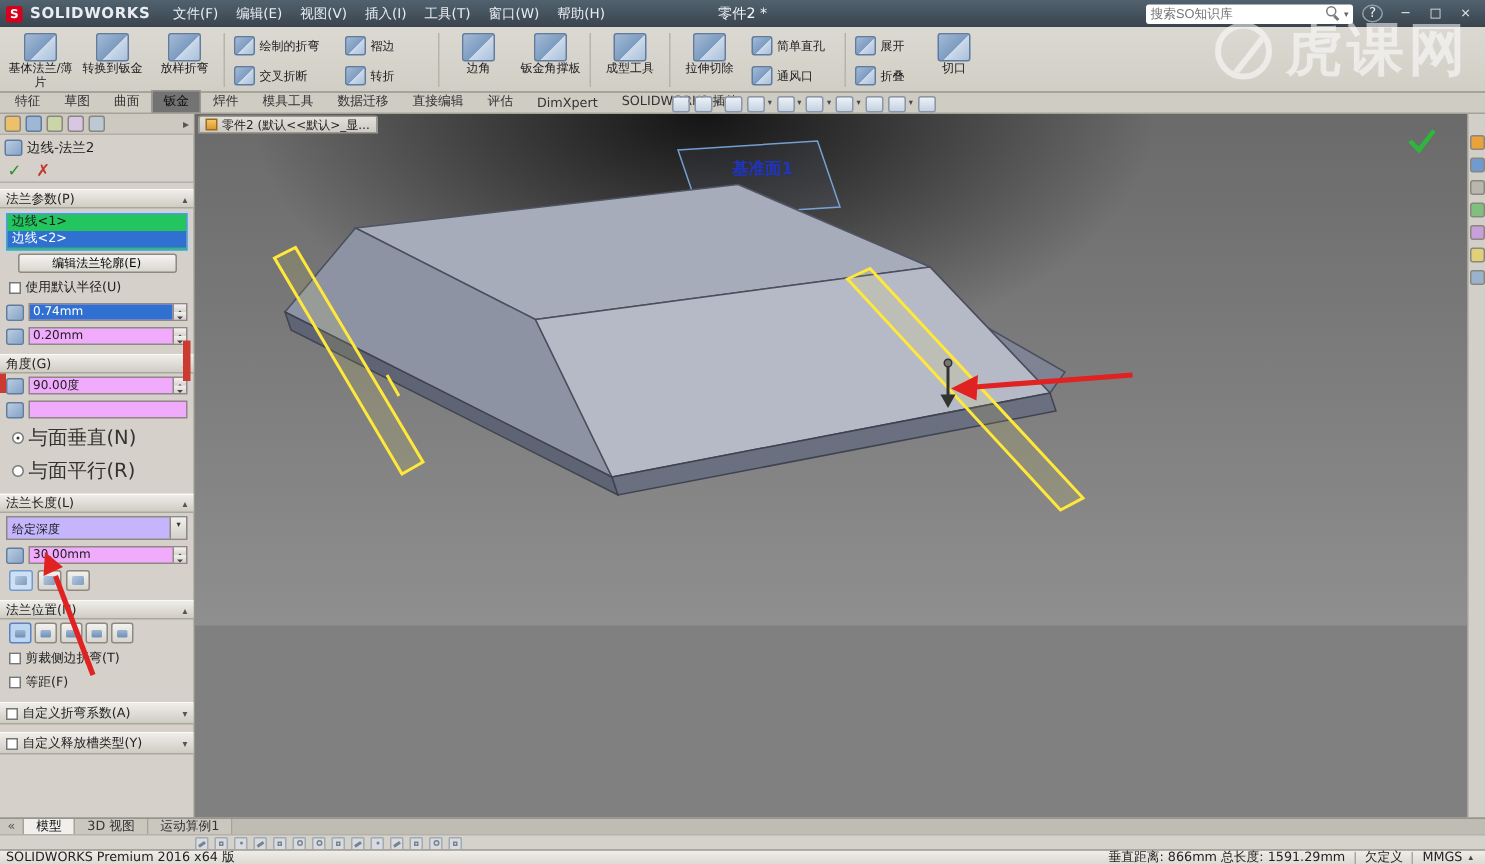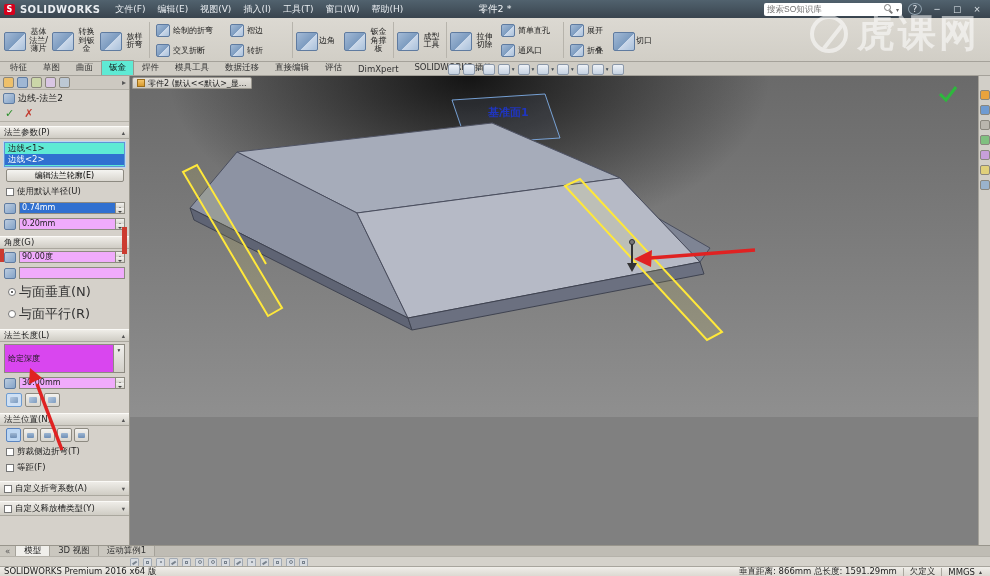--- a/index.html
+++ b/index.html
@@ -20,36 +20,36 @@
   .mag{position:relative;width:10px;height:10px;flex:none}
   .mag::before{content:"";position:absolute;width:5px;height:5px;border:1.5px solid #7a7a7a;border-radius:50%;left:0;top:0}
   .mag::after{content:"";position:absolute;width:4px;height:1.5px;background:#7a7a7a;transform:rotate(45deg);left:5px;top:7px}
   .sbar-car{font-size:6px;color:#666}
   .help-btn{width:14px;text-align:center;font-size:9px;border:1px solid #8fa0ad;border-radius:50%;height:12px;line-height:10px;margin:0 4px}
   .winbtn{width:18px;text-align:center;font-size:8.5px;padding:2px 0;color:#dfe6eb}
 
   
   #ribbon{position:absolute;left:0;top:18px;width:990px;height:44px;display:flex;align-items:stretch;gap:2px;
     background:linear-gradient(#dcd9d2,#d1cec6);border-bottom:1px solid #a5a29a;padding:2px 2px 1px 4px}
-  .rb-big{width:46px;display:flex;align-items:center;padding-top:2px;gap:1px}
+  .rb-big{width:46px;display:flex;flex-direction:column;align-items:center;padding-top:2px;gap:1px}
   .rb-icon{width:22px;height:19px;flex:none;border:1px solid #5f7ba0;border-radius:2px;
     background:linear-gradient(135deg,#a3bad6 0%,#7d9cc0 54%,#ccd9ea 55%,#a9c0da 100%)}
   .rb-big .lbl{font-size:8px;line-height:8.5px;text-align:center}
   .rb-stack{width:62px;display:flex;flex-direction:column;justify-content:center;gap:2px}
   .rb-small{display:flex;align-items:center;gap:3px;height:18px;padding:0 2px;border:1px solid transparent;border-radius:2px}
   .rb-small .rb-icon{width:14px;height:13px}
   .rb-small.active{background:#cfe0f4;border-color:#7fa8d6}
   .rb-small .lbl{font-size:8px;white-space:nowrap}
   .rb-sep{width:1px;background:#b7b4ac;margin:2px 1px}
 
   
   #cmdtabs{position:absolute;left:0;top:62px;width:990px;height:14px;background:#cfccc4;
     border-bottom:1px solid #a5a29a;display:flex;align-items:flex-end;padding-left:2px}
   .ctab{padding:1px 7px 1px;font-size:8.5px;color:#333;border:1px solid transparent;border-bottom:0;white-space:nowrap}
-  .ctab.active{background:#5eead4;border-color:#9a978f;color:#111}
+  .ctab.active{background:#737373;border-color:#9a978f;color:#111}
   
   #hud{position:absolute;left:448px;top:62px;height:14px;display:flex;align-items:center;gap:3px;z-index:10}
   .hud-i{width:12px;height:11px;border:1px solid #8a97a8;border-radius:2px;
     background:linear-gradient(#eef2f7,#c4d1e1)}
   .hud-car{font-size:5.5px;color:#3e4852;margin-left:-1px}
 
   
   #leftpanel{position:absolute;left:0;top:76px;width:130px;height:469px;background:#d5d1ca;
     border-right:1px solid #98958c;z-index:5}
   .fm-tabs{height:14px;display:flex;align-items:center;gap:3px;padding:1px 3px;background:#cdc9c1;border-bottom:1px solid #b3b0a7}
@@ -58,42 +58,42 @@
   .f4{background:#d9c6e4}.f5{background:#bcc8d4}
   .fm-car{margin-left:auto;font-size:8px;color:#555}
   .pm-title{display:flex;align-items:center;gap:3px;padding:2px 3px;font-weight:normal;font-size:9px}
   .pm-actions{display:flex;gap:10px;padding:1px 5px 2px;border-bottom:1px solid #b3b0a7}
   .ok{color:#2a8f2a;font-weight:bold;font-size:11px;line-height:11px}
   .cancel{color:#c23a2e;font-weight:bold;font-size:11px;line-height:11px}
   .grp-h{margin-top:4px;height:13px;background:linear-gradient(#efede8,#cfccc4);border-top:1px solid #fbfaf7;
     border-bottom:1px solid #aaa79e;display:flex;align-items:center;justify-content:space-between;padding:0 4px;
     font-size:8.5px;color:#222}
   .grp-h .car{font-size:6.5px;color:#555}
-  .edge-list{margin:3px 4px 2px;background:#5eead4;border:1px solid #5f94d6;box-shadow:0 0 0 1px #bcd6f2;height:25px;font-size:8.5px;overflow:hidden}
+  .edge-list{margin:3px 4px 2px;background:#22c55e;border:1px solid #5f94d6;box-shadow:0 0 0 1px #bcd6f2;height:25px;font-size:8.5px;overflow:hidden}
   .edge-row{padding:0 3px;height:11px;line-height:11px;white-space:nowrap}
   .edge-row.sel{background:#3070d0;color:#fff}
-  .pm-btn{display:block;margin:2px auto;width:118px;height:13px;background:linear-gradient(#f5f4f1,#d9d6cf);
+  .pm-btn{display:block;margin:2px auto;width:106px;height:13px;background:linear-gradient(#f5f4f1,#d9d6cf);
     border:1px solid #8d8a81;border-radius:2px;font-size:8px;text-align:center;line-height:11px;
     font-family:"DejaVu Sans","Liberation Sans",sans-serif}
   .cb-row{display:flex;align-items:center;gap:3px;padding:2px 6px;font-size:8.5px;color:#222}
   .cb{width:8px;height:8px;background:#fff;border:1px solid #777;flex:none}
   .num-row{display:flex;align-items:center;gap:3px;padding:2px 4px}
   .num-ico{width:12px;height:11px;flex:none;border:1px solid #5f7ba0;border-radius:2px;
     background:linear-gradient(135deg,#bcccdf,#84a3c8)}
   .num-box{flex:1;display:flex;height:12px;background:#f0abfc;border:1px solid #8d8a81}
   .num-val{flex:1;font-size:8px;line-height:10px;padding:0 2px;white-space:nowrap;overflow:hidden}
   .num-val.sel{background:#3070d0;color:#fff}
   .spin{width:9px;border-left:1px solid #8d8a81;display:flex;flex-direction:column;flex:none}
   .spin i{flex:1;position:relative;background:linear-gradient(#f2f1ee,#d6d3cc)}
   .spin i.up::after{content:"";position:absolute;left:1.5px;top:1.5px;border:2.5px solid transparent;border-bottom-color:#444}
   .spin i.dn::after{content:"";position:absolute;left:1.5px;top:2.5px;border:2.5px solid transparent;border-top-color:#444}
   .radio-row{display:flex;align-items:center;gap:3px;padding:2px 8px;font-size:13px;color:#333}
   .rad{width:8px;height:8px;border:1px solid #777;border-radius:50%;background:#fff;position:relative;flex:none}
   .rad.on::after{content:"";position:absolute;inset:2px;background:#333;border-radius:50%}
-  .dd-box{margin:2px 4px;height:29px;background:#d946ef;border:1px solid #8d8a81;display:flex;align-items:center}
+  .dd-box{margin:2px 4px;height:16px;background:#c4b5fd;border:1px solid #8d8a81;display:flex;align-items:center}
   .dd-box .dd-val{flex:1;padding:0 3px;font-size:8px}
   .dd-btn{width:11px;height:100%;background:linear-gradient(#f0efec,#d2cfc8);border-left:1px solid #8d8a81;
     font-size:5.5px;text-align:center;line-height:11px;color:#333}
   .tool-row{display:flex;gap:3px;padding:2px 6px}
   .tbtn{width:16px;height:14px;border:1px solid #8d8a81;border-radius:2px;position:relative;
     background:linear-gradient(#f2f1ee,#d8d5ce)}
   .tbtn::after{content:"";position:absolute;inset:3px;border-radius:1px;background:linear-gradient(135deg,#b5c8df,#7d9cc0)}
   .tbtn.pressed{background:#cfe0f4;border-color:#6f9cd0}
   .pos-row{display:flex;gap:2px;padding:2px 6px}
   .pbtn{width:15px;height:14px;border:1px solid #8d8a81;border-radius:2px;position:relative;

